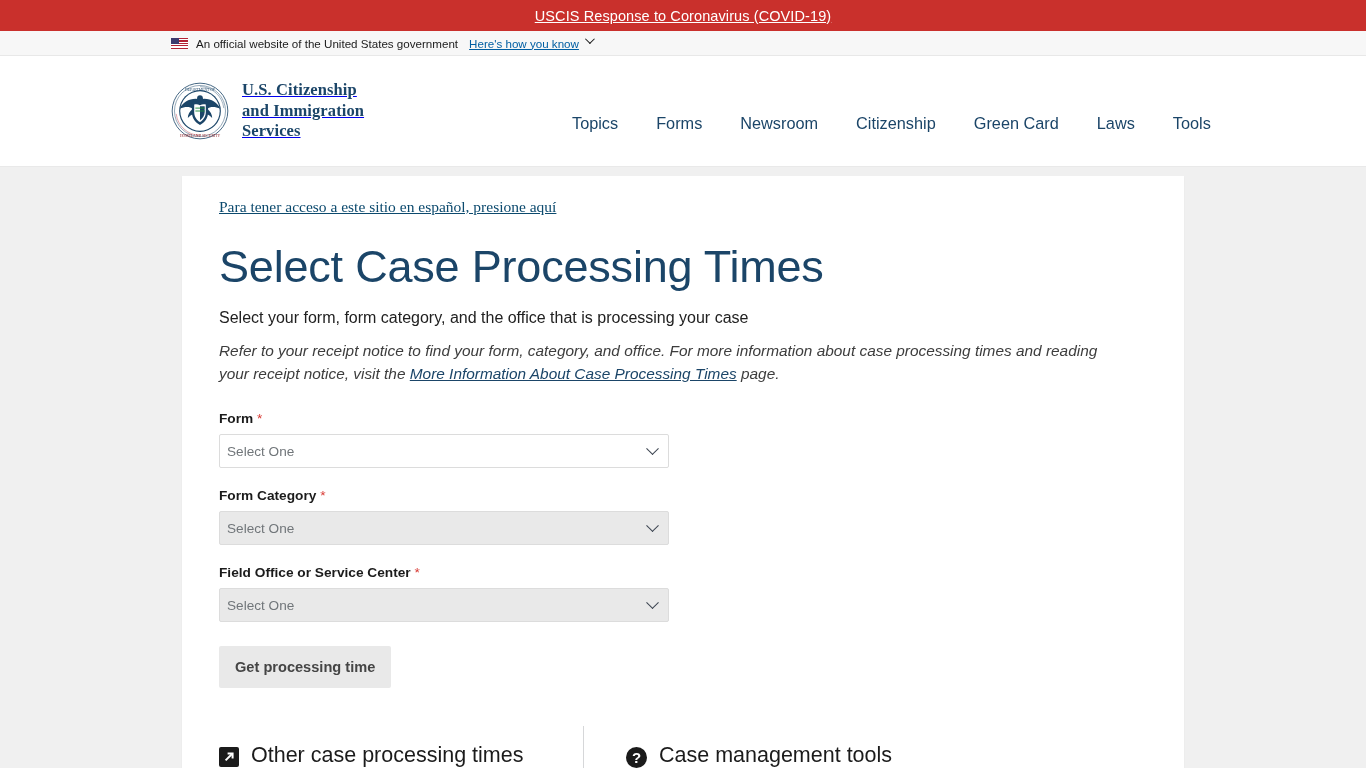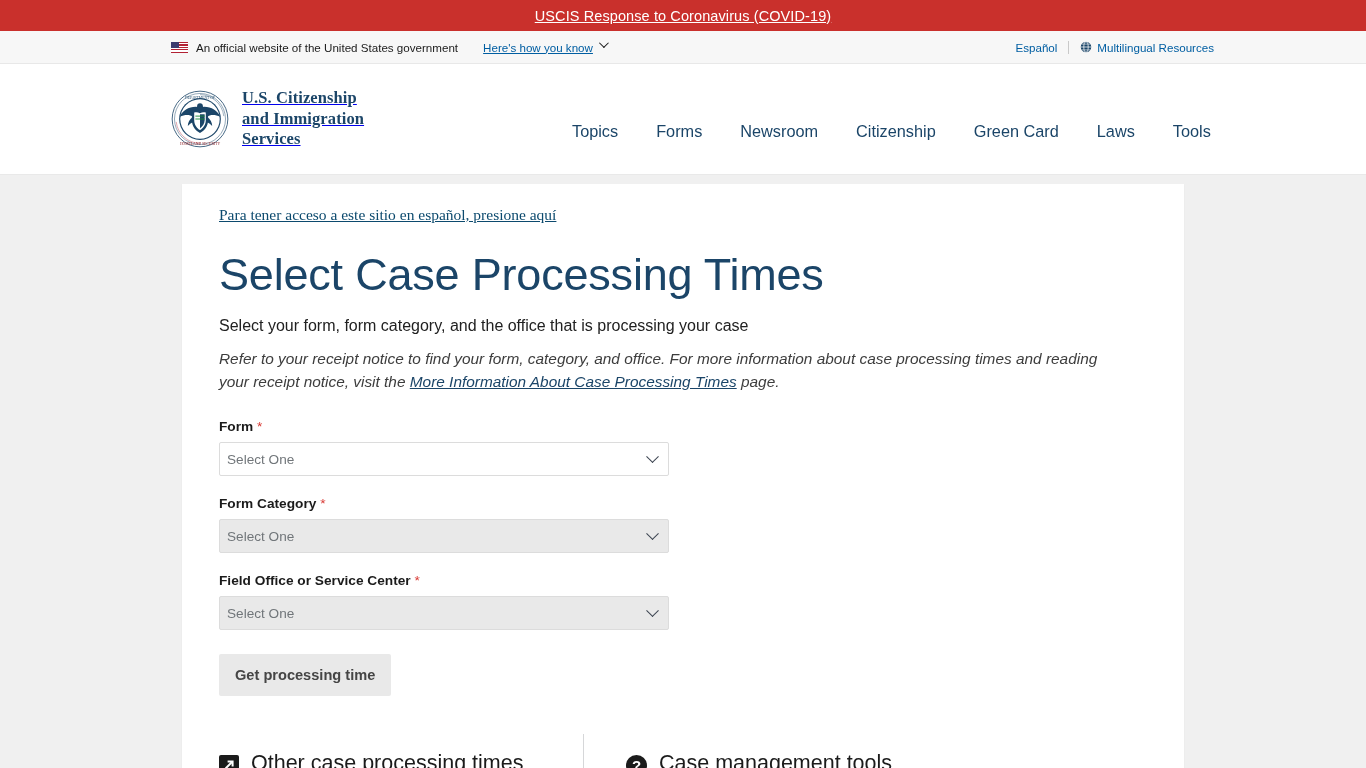--- a/index.html
+++ b/index.html
@@ -20,21 +20,21 @@
   }
   .covid-banner a {
     color: #ffffff;
     font-size: 14.5px;
     text-decoration: underline;
     letter-spacing: 0.1px;
   }
 
   
   .gov-banner {
-    height: 33px;
+    height: 25px;
     background: #f7f7f7;
     border-bottom: 1px solid #e8e8e8;
     display: flex; align-items: center;
     font-size: 11.6px;
     color: #1b1b1b;
     position: relative;
   }
   .gov-inner {
     width: 1040px; margin: 0 auto;
     display: flex; align-items: center;
@@ -55,21 +55,21 @@
       #b22234 0px, #b22234 1.2px,
       #ffffff 1.2px, #ffffff 2.4px);
   }
   .flag-icon .canton {
     position: absolute; left: 0; top: 0;
     width: 7.5px; height: 6px;
     background: #3c3b6e;
   }
   .gov-text { color: #1b1b1b; white-space: nowrap; }
   .hint-link {
-    margin-left: 25px;
+    margin-left: 11px;
     color: #005ea2;
     text-decoration: underline;
     white-space: nowrap;
     display: inline-flex; align-items: flex-start; gap: 6px;
   }
   .chev-sm {
     width: 7px; height: 7px;
     border-right: 1.4px solid #1b1b1b;
     border-bottom: 1.4px solid #1b1b1b;
     transform: rotate(45deg) translateY(-2px);
@@ -305,33 +305,20 @@
     <span class="flag-icon">
       <span class="stripes"></span>
         <span class="canton"></span>
     </span>
     <span class="gov-text">An official website of the United States government</span>
     <a href="#" class="hint-link">
       <span>Here's how you know</span>
       <span class="chev-sm"></span>
     </a>
   </div>
-  <div class="gov-right">
-    <a href="#">Español</a>
-    <span class="gov-sep"></span>
-    <a href="#" class="ml-wrap">
-      <svg class="globe-icon" viewBox="0 0 24 24">
-        <circle cx="12" cy="12" r="10.5" fill="#1b4568"></circle>
-        <ellipse cx="12" cy="12" rx="4.4" ry="10.5" fill="none" stroke="#ffffff" stroke-width="1.5"></ellipse>
-        <line x1="1.5" y1="12" x2="22.5" y2="12" stroke="#ffffff" stroke-width="1.5"></line>
-        <path d="M3.6 6.2 H20.4 M3.6 17.8 H20.4" stroke="#ffffff" stroke-width="1.2" fill="none"></path>
-      </svg>
-      <span>Multilingual Resources</span>
-    </a>
-  </div>
 </div>
 
 <div class="site-header">
   <div class="header-inner">
     <a href="#" class="brand">
       <svg class="seal" viewBox="0 0 100 100">
         <circle cx="50" cy="50" r="48" fill="#ffffff" stroke="#1b4568" stroke-width="1.4"></circle>
         <circle cx="50" cy="50" r="44" fill="#ffffff" stroke="#1b4568" stroke-width="0.8"></circle>
         <circle cx="50" cy="50" r="36" fill="#1b4568"></circle>
         <circle cx="50" cy="50" r="34" fill="#ffffff"></circle>

